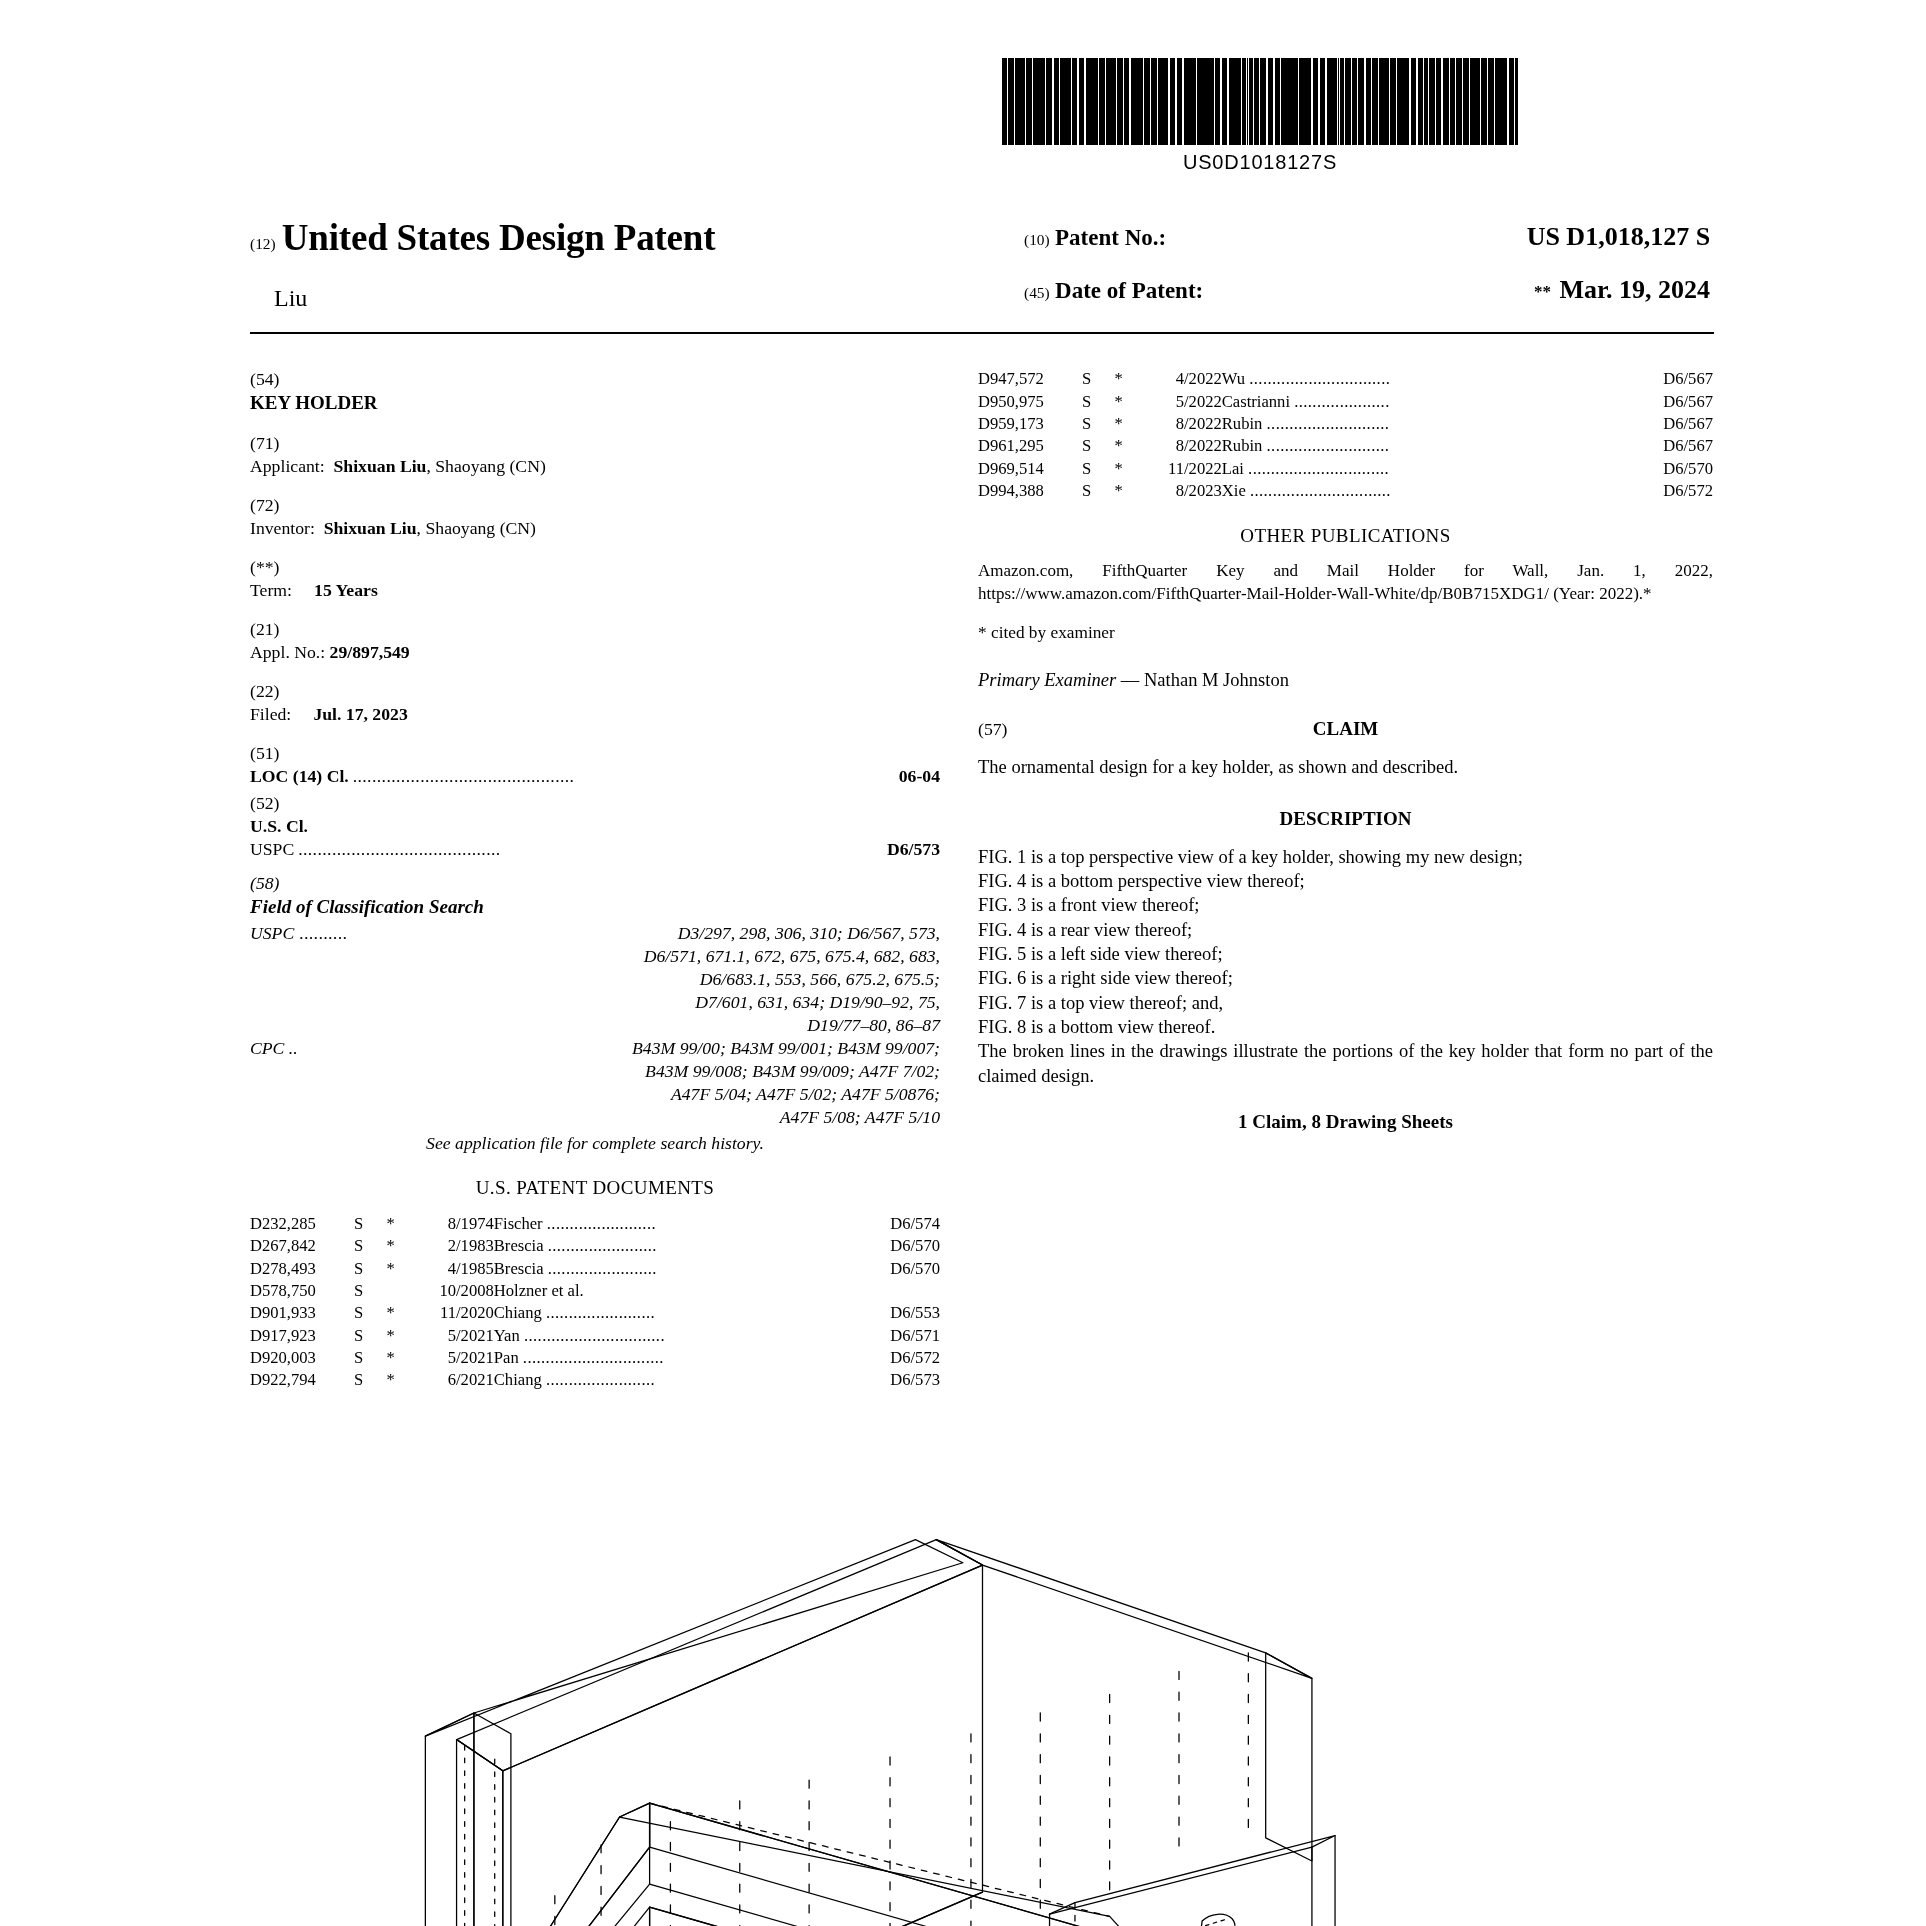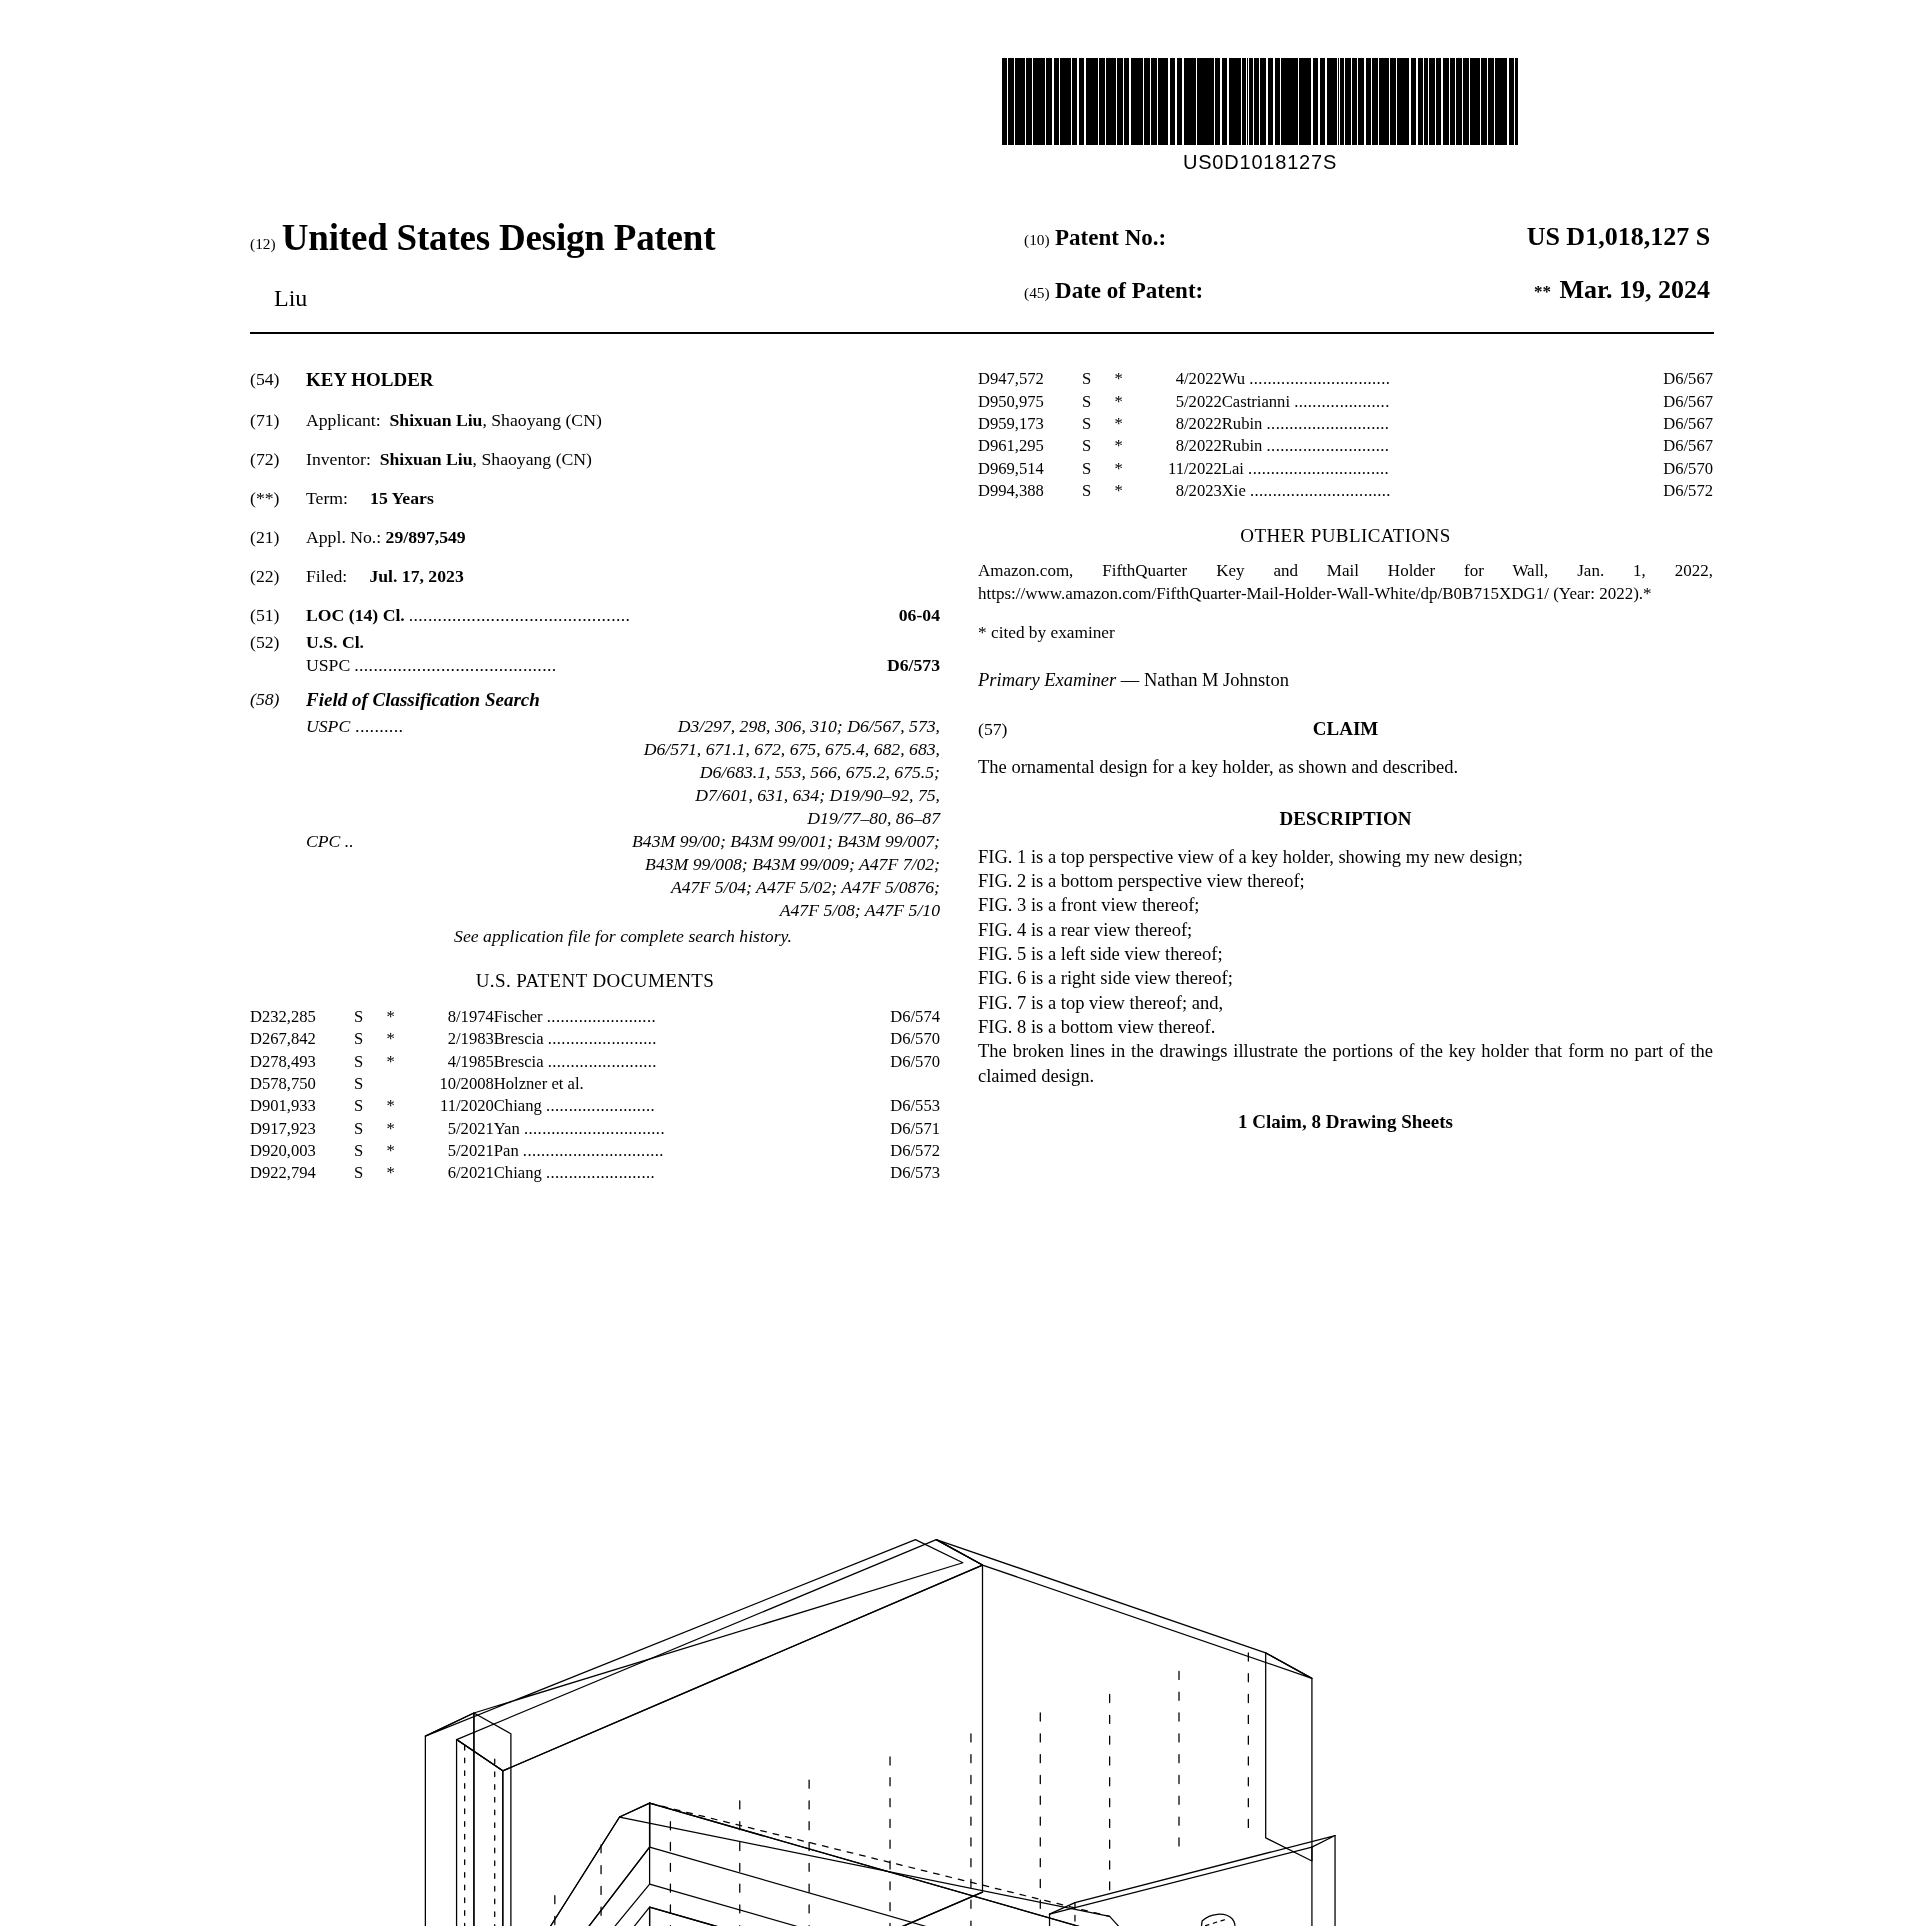--- a/index.html
+++ b/index.html
@@ -36,21 +36,21 @@
   .hdr-val { font-size:26px; font-weight:bold; margin-left:auto; padding-right:3.9px; }
   .hdr-val2 { font-size:26px; font-weight:bold; margin-left:auto; padding-right:3.9px; }
   .dagger { font-size:17px; margin-right:8.5px; vertical-align:1.5px; }
   .rule { position:absolute; left:250px; top:332px; width:1464px; height:1.9px; background:#000; }
 
   
   .col { position:absolute; font-size:17.7px; line-height:1.30; }
   .col-l { left:250px; top:368px; width:690px; }
   .col-r { left:978px; top:368px; width:735px; }
 
-  .fld { display:flex; margin-bottom:16px; }
+  .fld { display:flex; margin-bottom:16px;flex-direction:column; }
   .fld-code { width:56px; flex:none; font-size:17.7px; }
   .fld-body { flex:1; }
   .b { font-weight:bold; }
 
   .tight { margin-bottom:3.9px; }
   .dotfill { letter-spacing:0.4px; }
 
   .indent-r { text-align:right; }
   .sub-head { font-size:19px; text-align:center; margin:11.6px 0 11.6px 0; letter-spacing:0.4px; }
 
@@ -354,21 +354,21 @@
 
     <div class="claim-row">
       <div class="claim-code">(57)</div>
       <div class="claim-head">CLAIM</div>
     </div>
     <div class="claim-body">The ornamental design for a key holder, as shown and described.</div>
 
     <div class="desc-head">DESCRIPTION</div>
     <div class="desc-body">
       <p>FIG. 1 is a top perspective view of a key holder, showing my new design;</p>
-      <p>FIG. 2 is a bottom perspective view thereof;</p>
+      <p>FIG. 4 is a bottom perspective view thereof;</p>
       <p>FIG. 3 is a front view thereof;</p>
       <p>FIG. 4 is a rear view thereof;</p>
       <p>FIG. 5 is a left side view thereof;</p>
       <p>FIG. 6 is a right side view thereof;</p>
       <p>FIG. 7 is a top view thereof; and,</p>
       <p>FIG. 8 is a bottom view thereof.</p>
       <p>The broken lines in the drawings illustrate the portions of the key holder that form no part of the claimed design.</p>
     </div>
 
     <div class="sheets">1 Claim, 8 Drawing Sheets</div>

